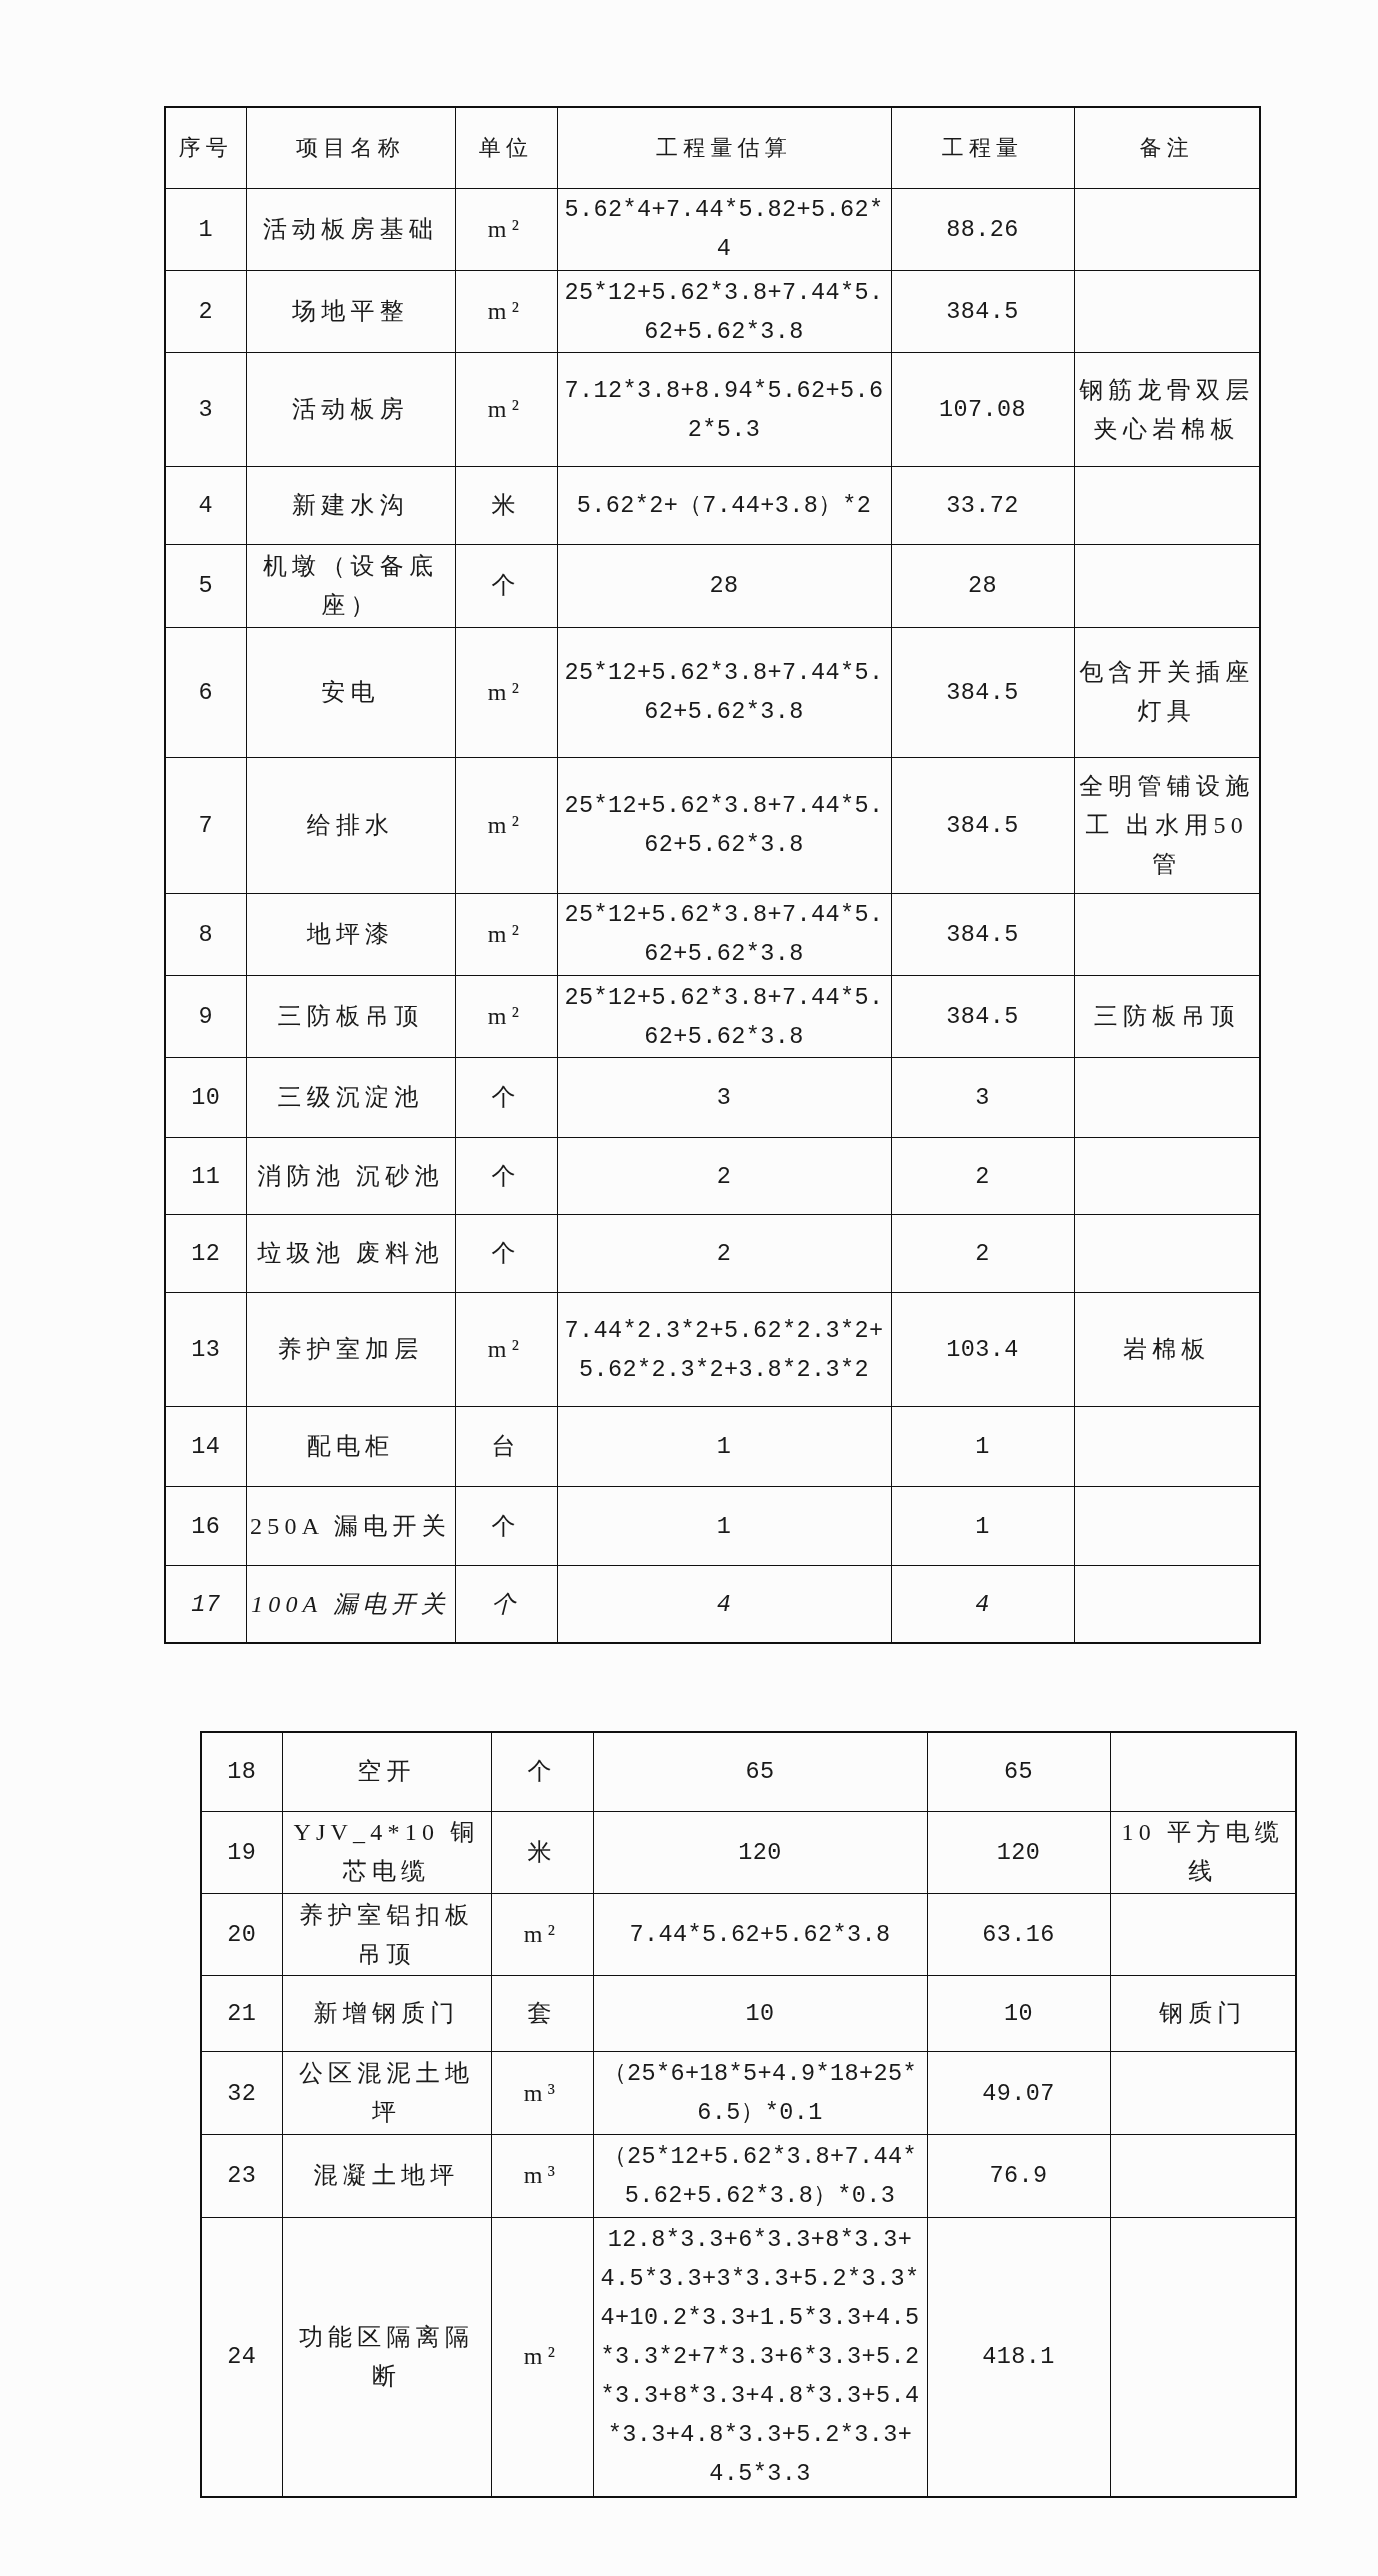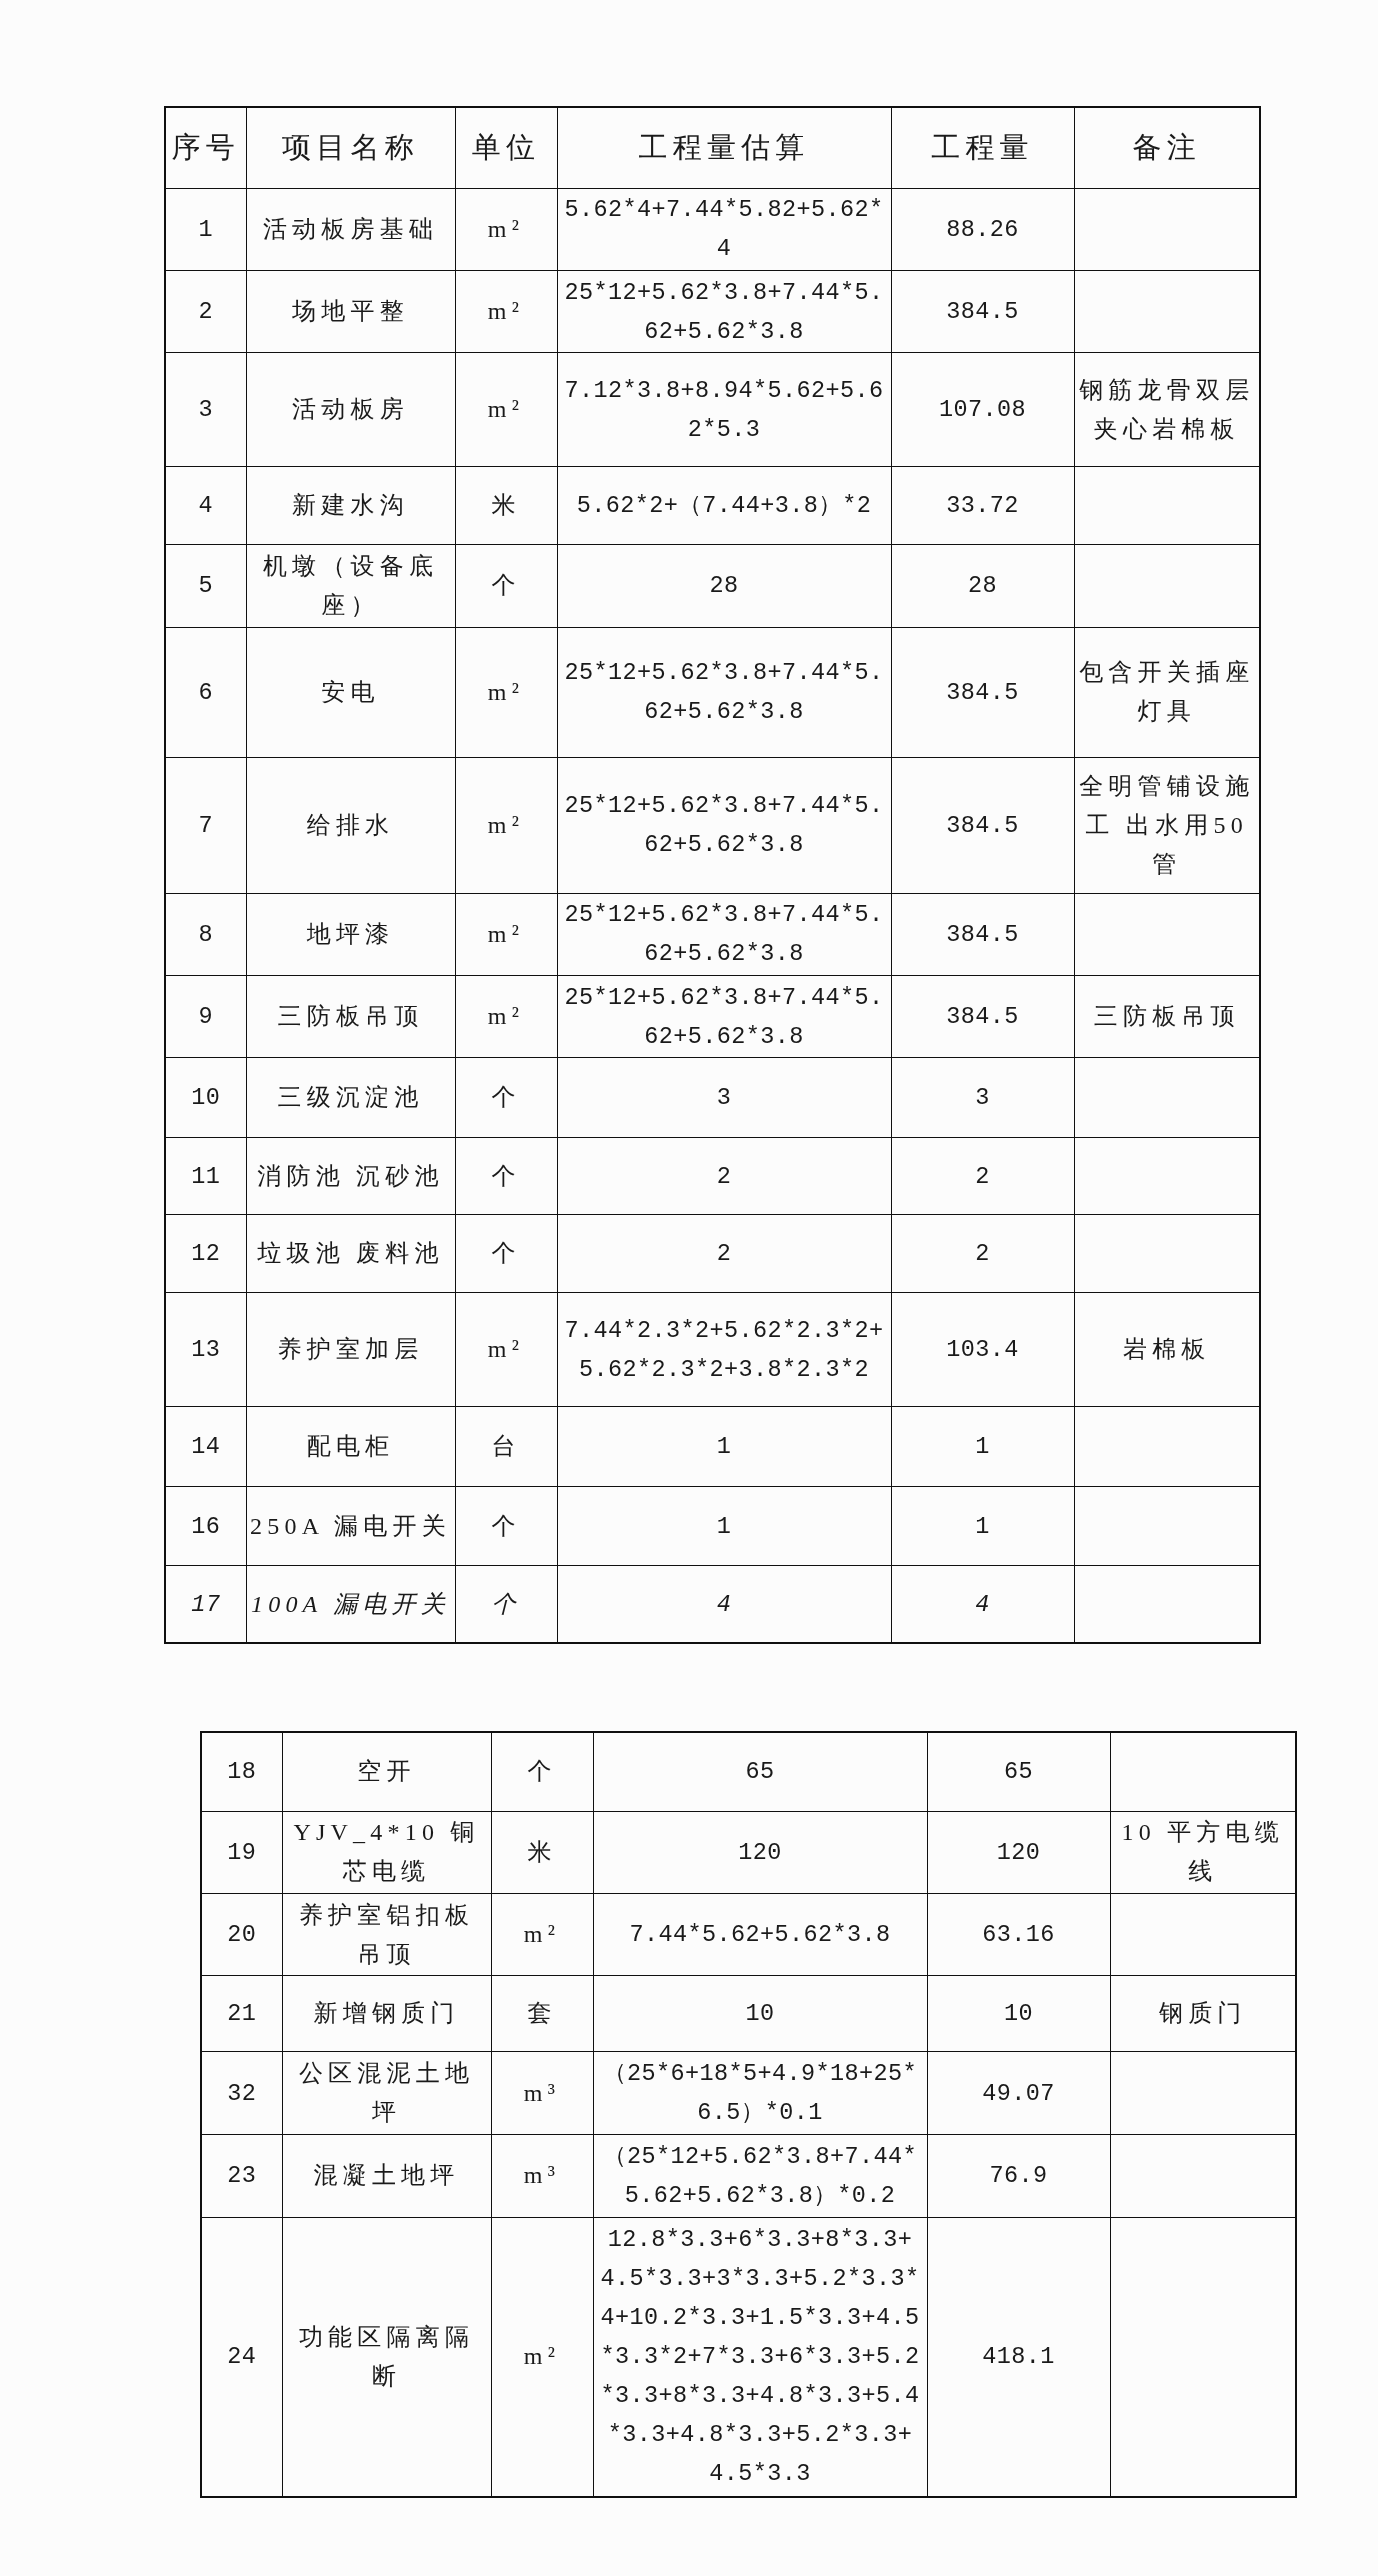--- a/index.html
+++ b/index.html
@@ -23,21 +23,21 @@
   .qt th,.qt td{
     border:1.7px solid #101010;
     text-align:center;
     vertical-align:middle;
     color:#1a1a1a;
     padding:1.7px 3.5px;
     overflow:hidden;
   }
   .qt th{
     font-family:Liberation Serif, serif;
-    font-size:29px;
+    font-size:22px;
     font-weight:normal;
     letter-spacing:5.2px;
   }
   .c-name,.c-unit,.c-note{
     font-family:"Liberation Serif","DejaVu Serif",serif;
     font-size:24px;
     letter-spacing:5.2px;
     line-height:39px;
     word-break:break-all;
   }
@@ -253,21 +253,21 @@
           <td class="c-name">公区混泥土地坪</td>
           <td class="c-unit">m³</td>
           <td class="c-estimate">（25*6+18*5+4.9*18+25*6.5）*0.1</td>
           <td class="c-quantity">49.07</td>
           <td class="c-note"></td>
         </tr>
         <tr style="height: 78px;">
           <td class="c-no">23</td>
           <td class="c-name">混凝土地坪</td>
           <td class="c-unit">m³</td>
-          <td class="c-estimate">（25*12+5.62*3.8+7.44*5.62+5.62*3.8）*0.2</td>
+          <td class="c-estimate">（25*12+5.62*3.8+7.44*5.62+5.62*3.8）*0.3</td>
           <td class="c-quantity">76.9</td>
           <td class="c-note"></td>
         </tr>
         <tr style="height: 280px;">
           <td class="c-no">24</td>
           <td class="c-name">功能区隔离隔断</td>
           <td class="c-unit">m²</td>
           <td class="c-estimate">12.8*3.3+6*3.3+8*3.3+4.5*3.3+3*3.3+5.2*3.3*4+10.2*3.3+1.5*3.3+4.5*3.3*2+7*3.3+6*3.3+5.2*3.3+8*3.3+4.8*3.3+5.4*3.3+4.8*3.3+5.2*3.3+4.5*3.3</td>
           <td class="c-quantity">418.1</td>
           <td class="c-note"></td>

